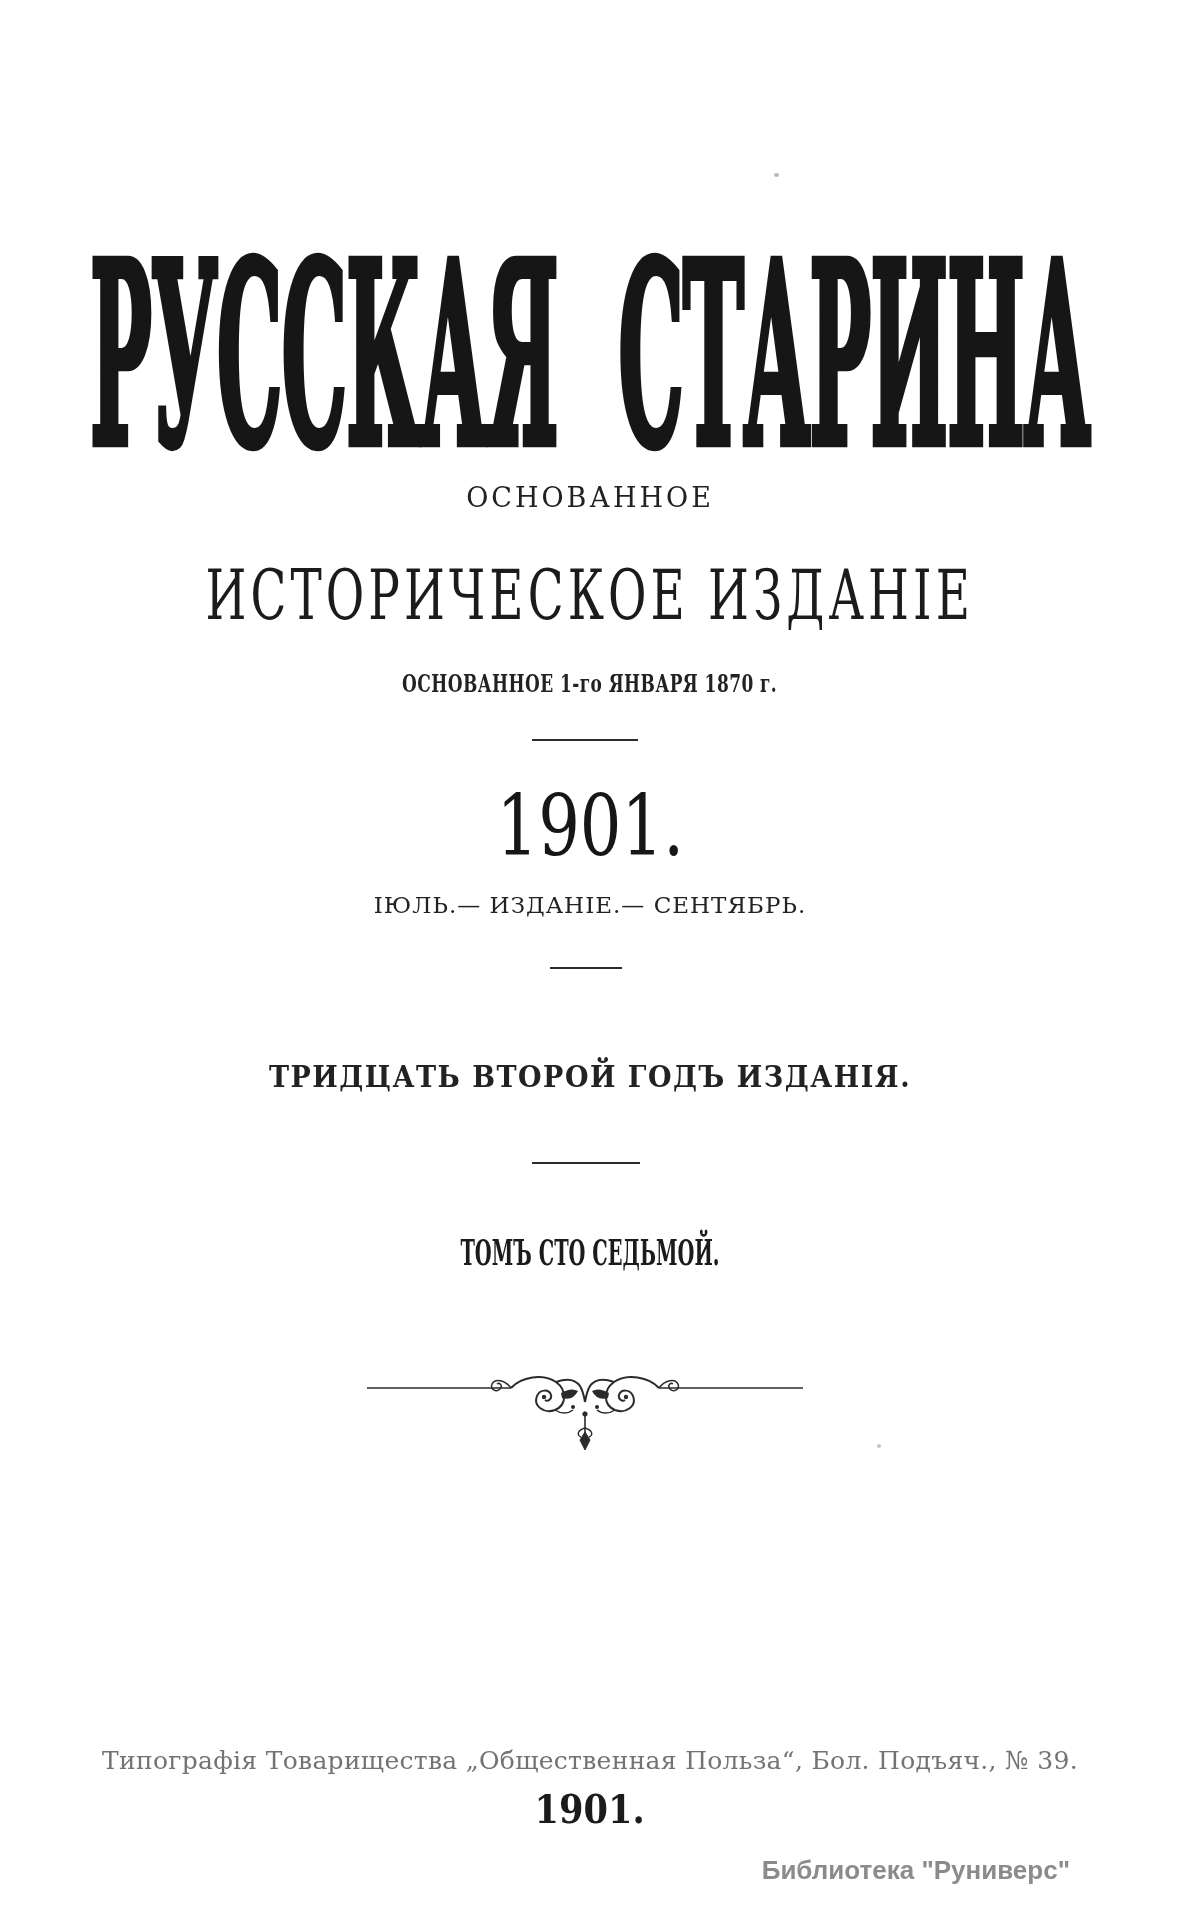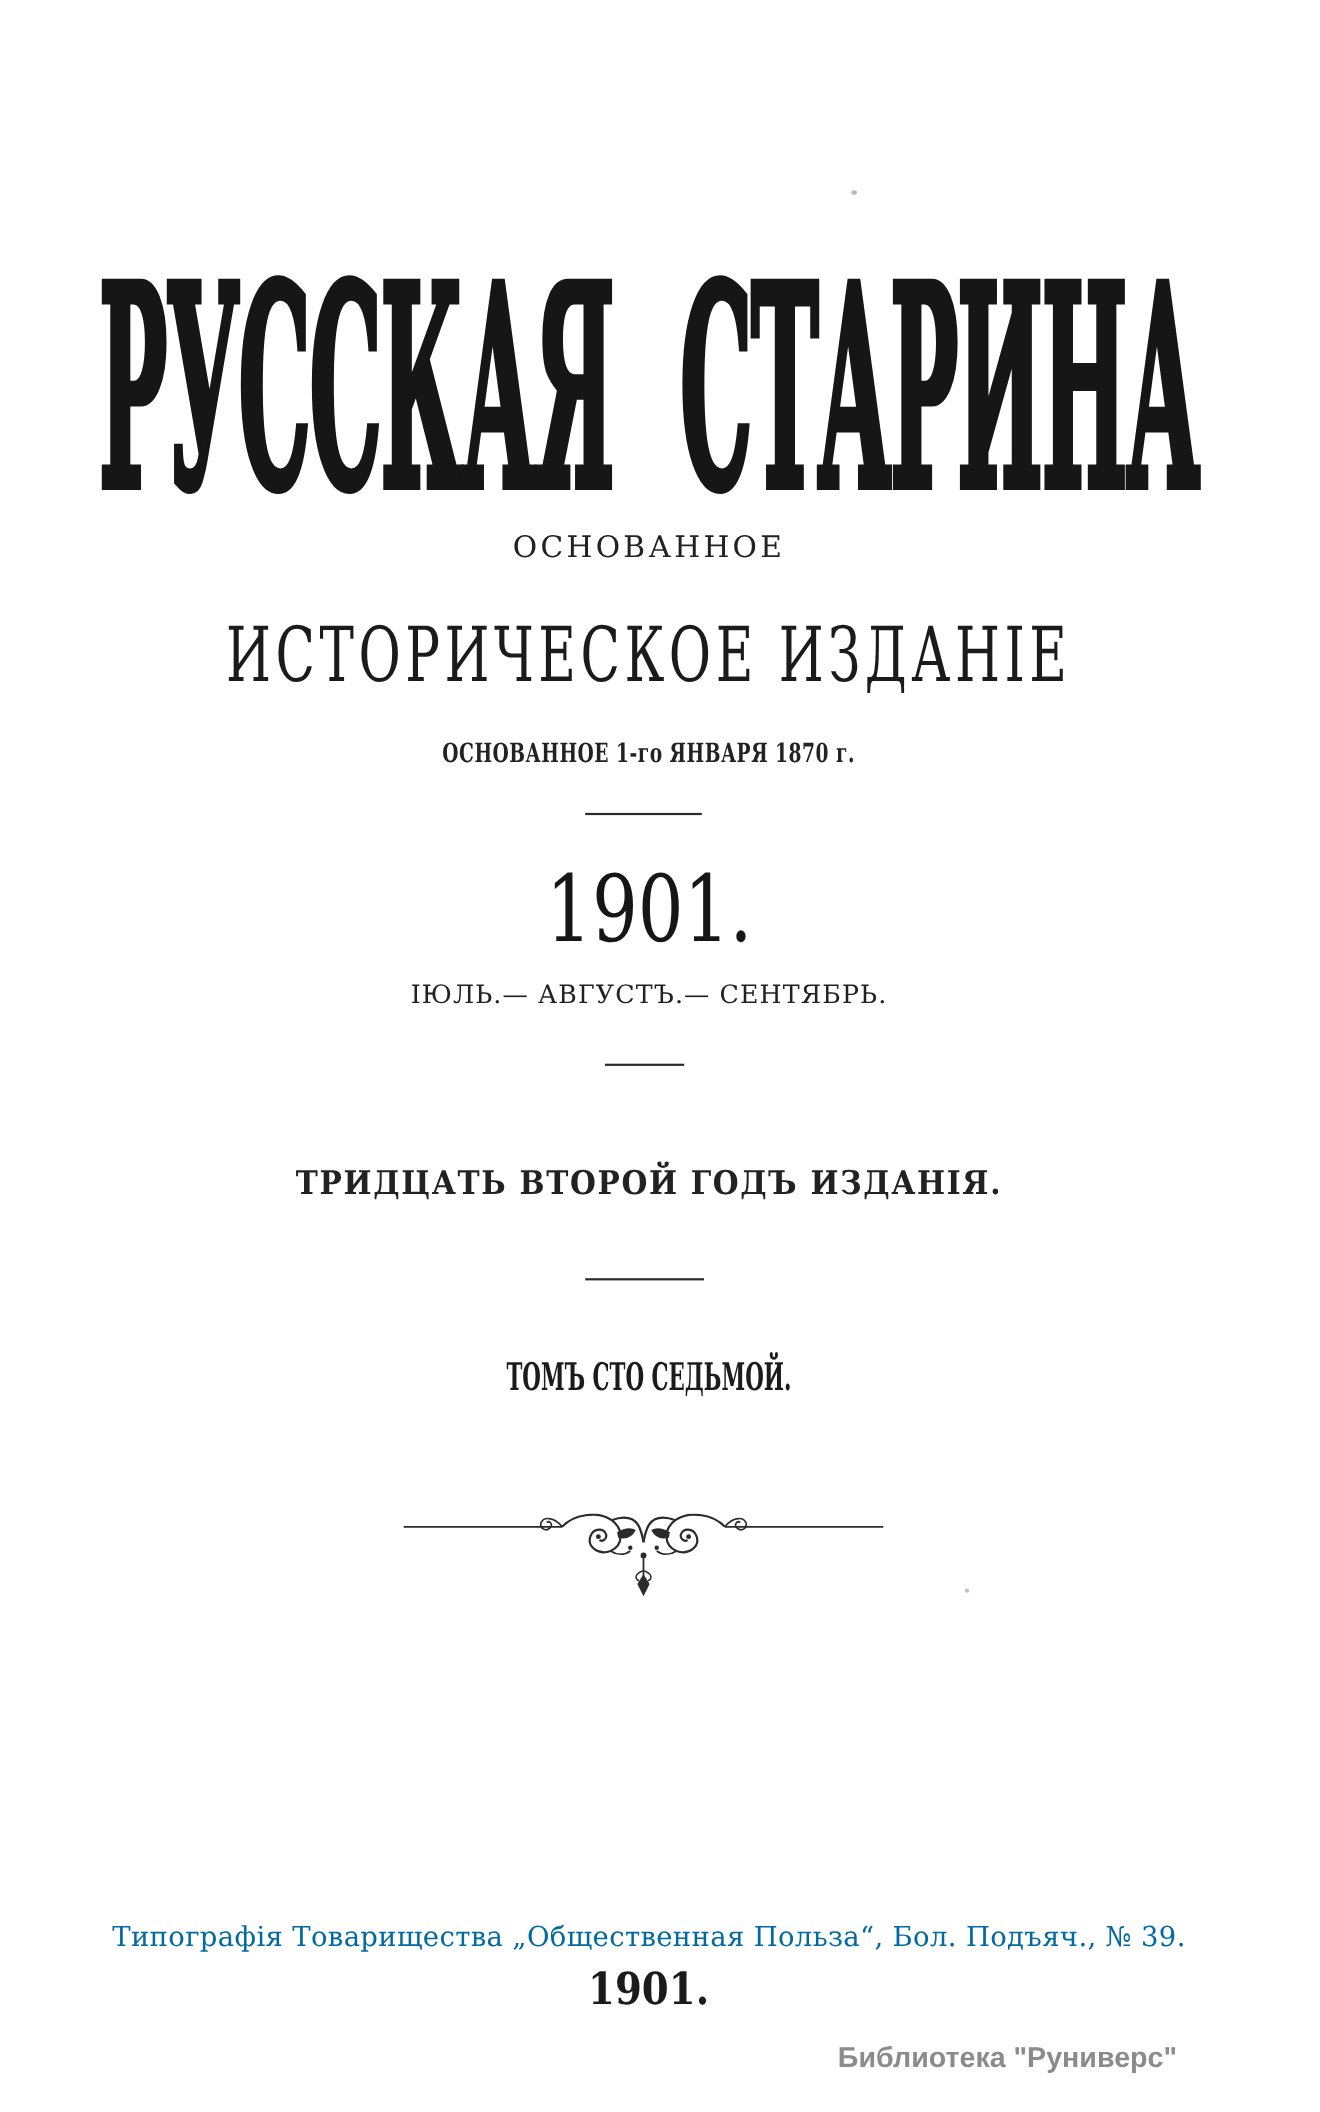--- a/index.html
+++ b/index.html
@@ -57,21 +57,21 @@
     font-size:27px; font-weight:bold; letter-spacing:0px;
     transform:scale(0.72,1.28); color:#1b1b1b;
   }
   
   .ornament { position:absolute; left:365px; top:1376px; width:440px; height:84px; }
 
   
   .city-line { top:1660px; height:44px; }
   .city-text { font-size:33px; letter-spacing:1px; transform:scale(0.8,1.15); color:#1b1b1b; }
   .printer-line { top:1744px; height:32px; }
-  .printer-text { font-size:25px; letter-spacing:0.3px; color:#0369a1;text-align:center; }
+  .printer-text { font-size:25px; letter-spacing:0.3px; color:#737373;text-align:center; }
   .imprint-year-line { top:1786px; height:44px; }
   .imprint-year-text { font-size:40px; font-weight:bold; transform:scaleX(0.88); color:#1b1b1b; }
 
   
   .watermark {
     position:absolute; top:1855px; right:130px;
     font-family:"Liberation Sans","DejaVu Sans",sans-serif;
     font-size:26px; font-weight:bold; color:#8b8b8b;
   }
   
@@ -100,21 +100,21 @@
     <span class="founded-text">ОСНОВАННОЕ 1-го ЯНВАРЯ 1870 г.</span>
   </div>
 
   <div class="rule rule-1"></div>
 
   <div class="line year-line">
     <span class="year-text">1901.</span>
   </div>
 
   <div class="line months-line">
-    <span class="months-text">ІЮЛЬ.— АВГУСТЪ.— СЕНТЯБРЬ.</span>
+    <span class="months-text">ІЮЛЬ.— ИЗДАНІЕ.— СЕНТЯБРЬ.</span>
   </div>
 
   <div class="rule rule-2"></div>
 
   <div class="line edition-line">
     <span class="edition-text">ТРИДЦАТЬ ВТОРОЙ ГОДЪ ИЗДАНІЯ.</span>
   </div>
 
   <div class="rule rule-3"></div>
 

